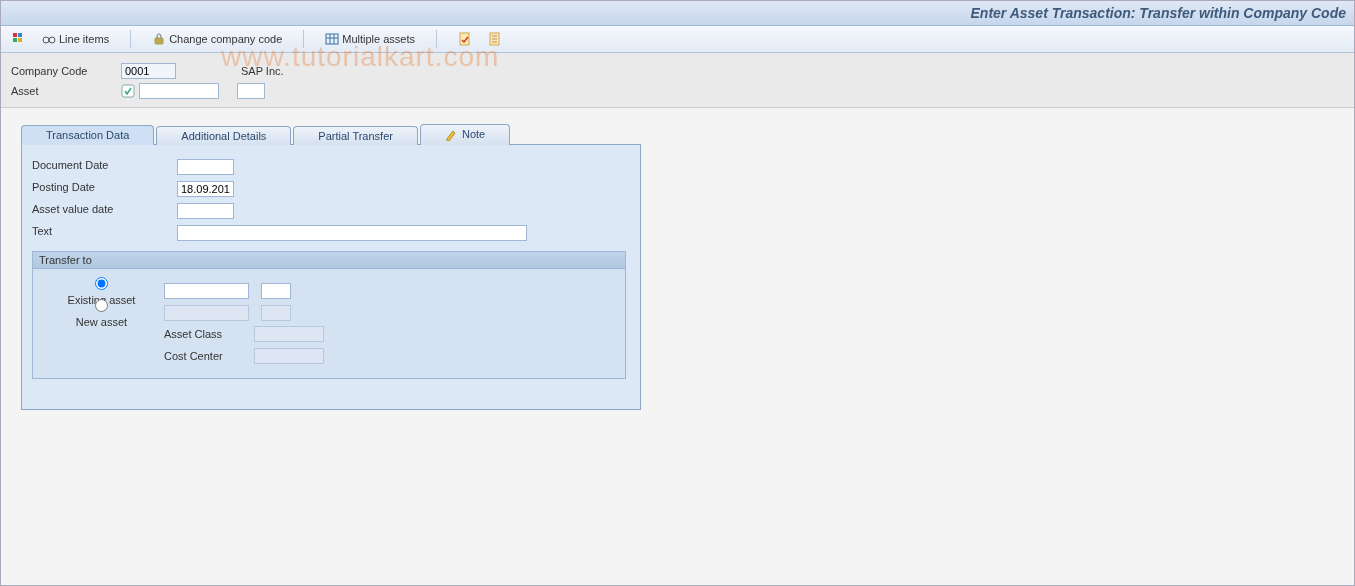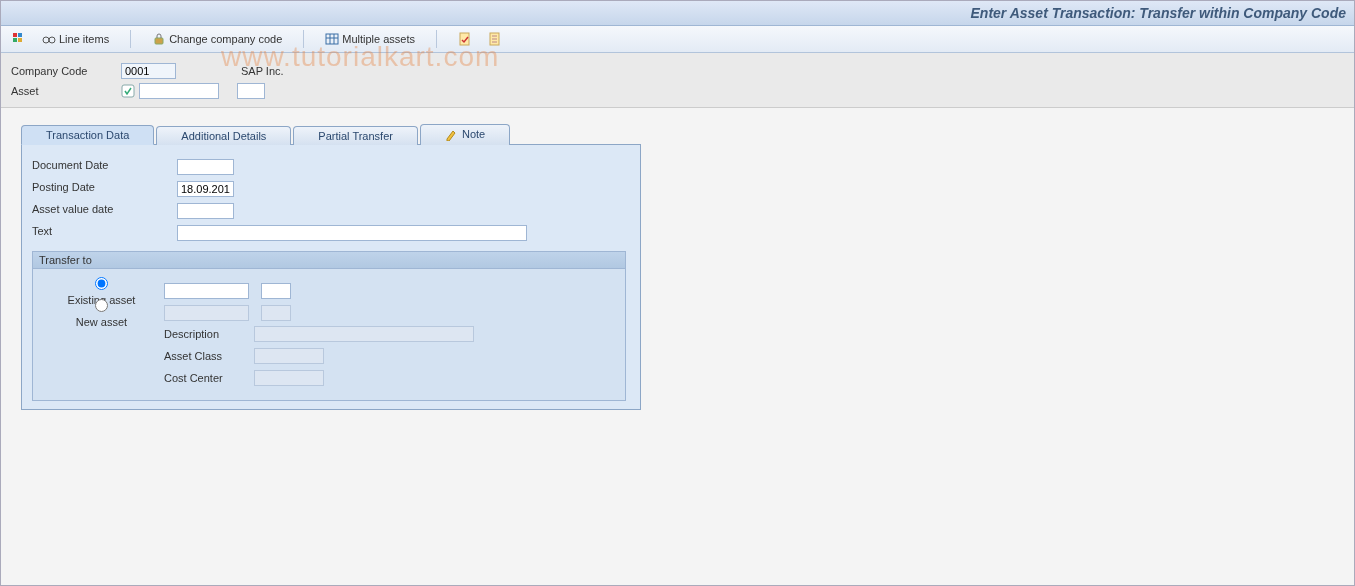--- a/index.html
+++ b/index.html
@@ -311,25 +311,20 @@
             <label class="radio-label">
               <input type="radio" name="transfer_to" style="">
               <span>New asset</span>
             </label>
             <input class="ro-input" style="width: 85px;" disabled="" value="">
             <span style="width:12px"></span>
             <input class="ro-input" style="width: 30px;" disabled="" value="">
           </div>
           <div class="sub-row">
             <span class="sub-spacer"></span>
-            <span class="sub-label">Description</span>
-            <input class="ro-input" style="width: 220px;" disabled="" value="">
-          </div>
-          <div class="sub-row">
-            <span class="sub-spacer"></span>
             <span class="sub-label">Asset Class</span>
             <input class="ro-input" style="width: 70px;" disabled="" value="">
           </div>
           <div class="sub-row">
             <span class="sub-spacer"></span>
             <span class="sub-label">Cost Center</span>
             <input class="ro-input" style="width: 70px;" disabled="" value="">
           </div>
         </div>
       </div>

